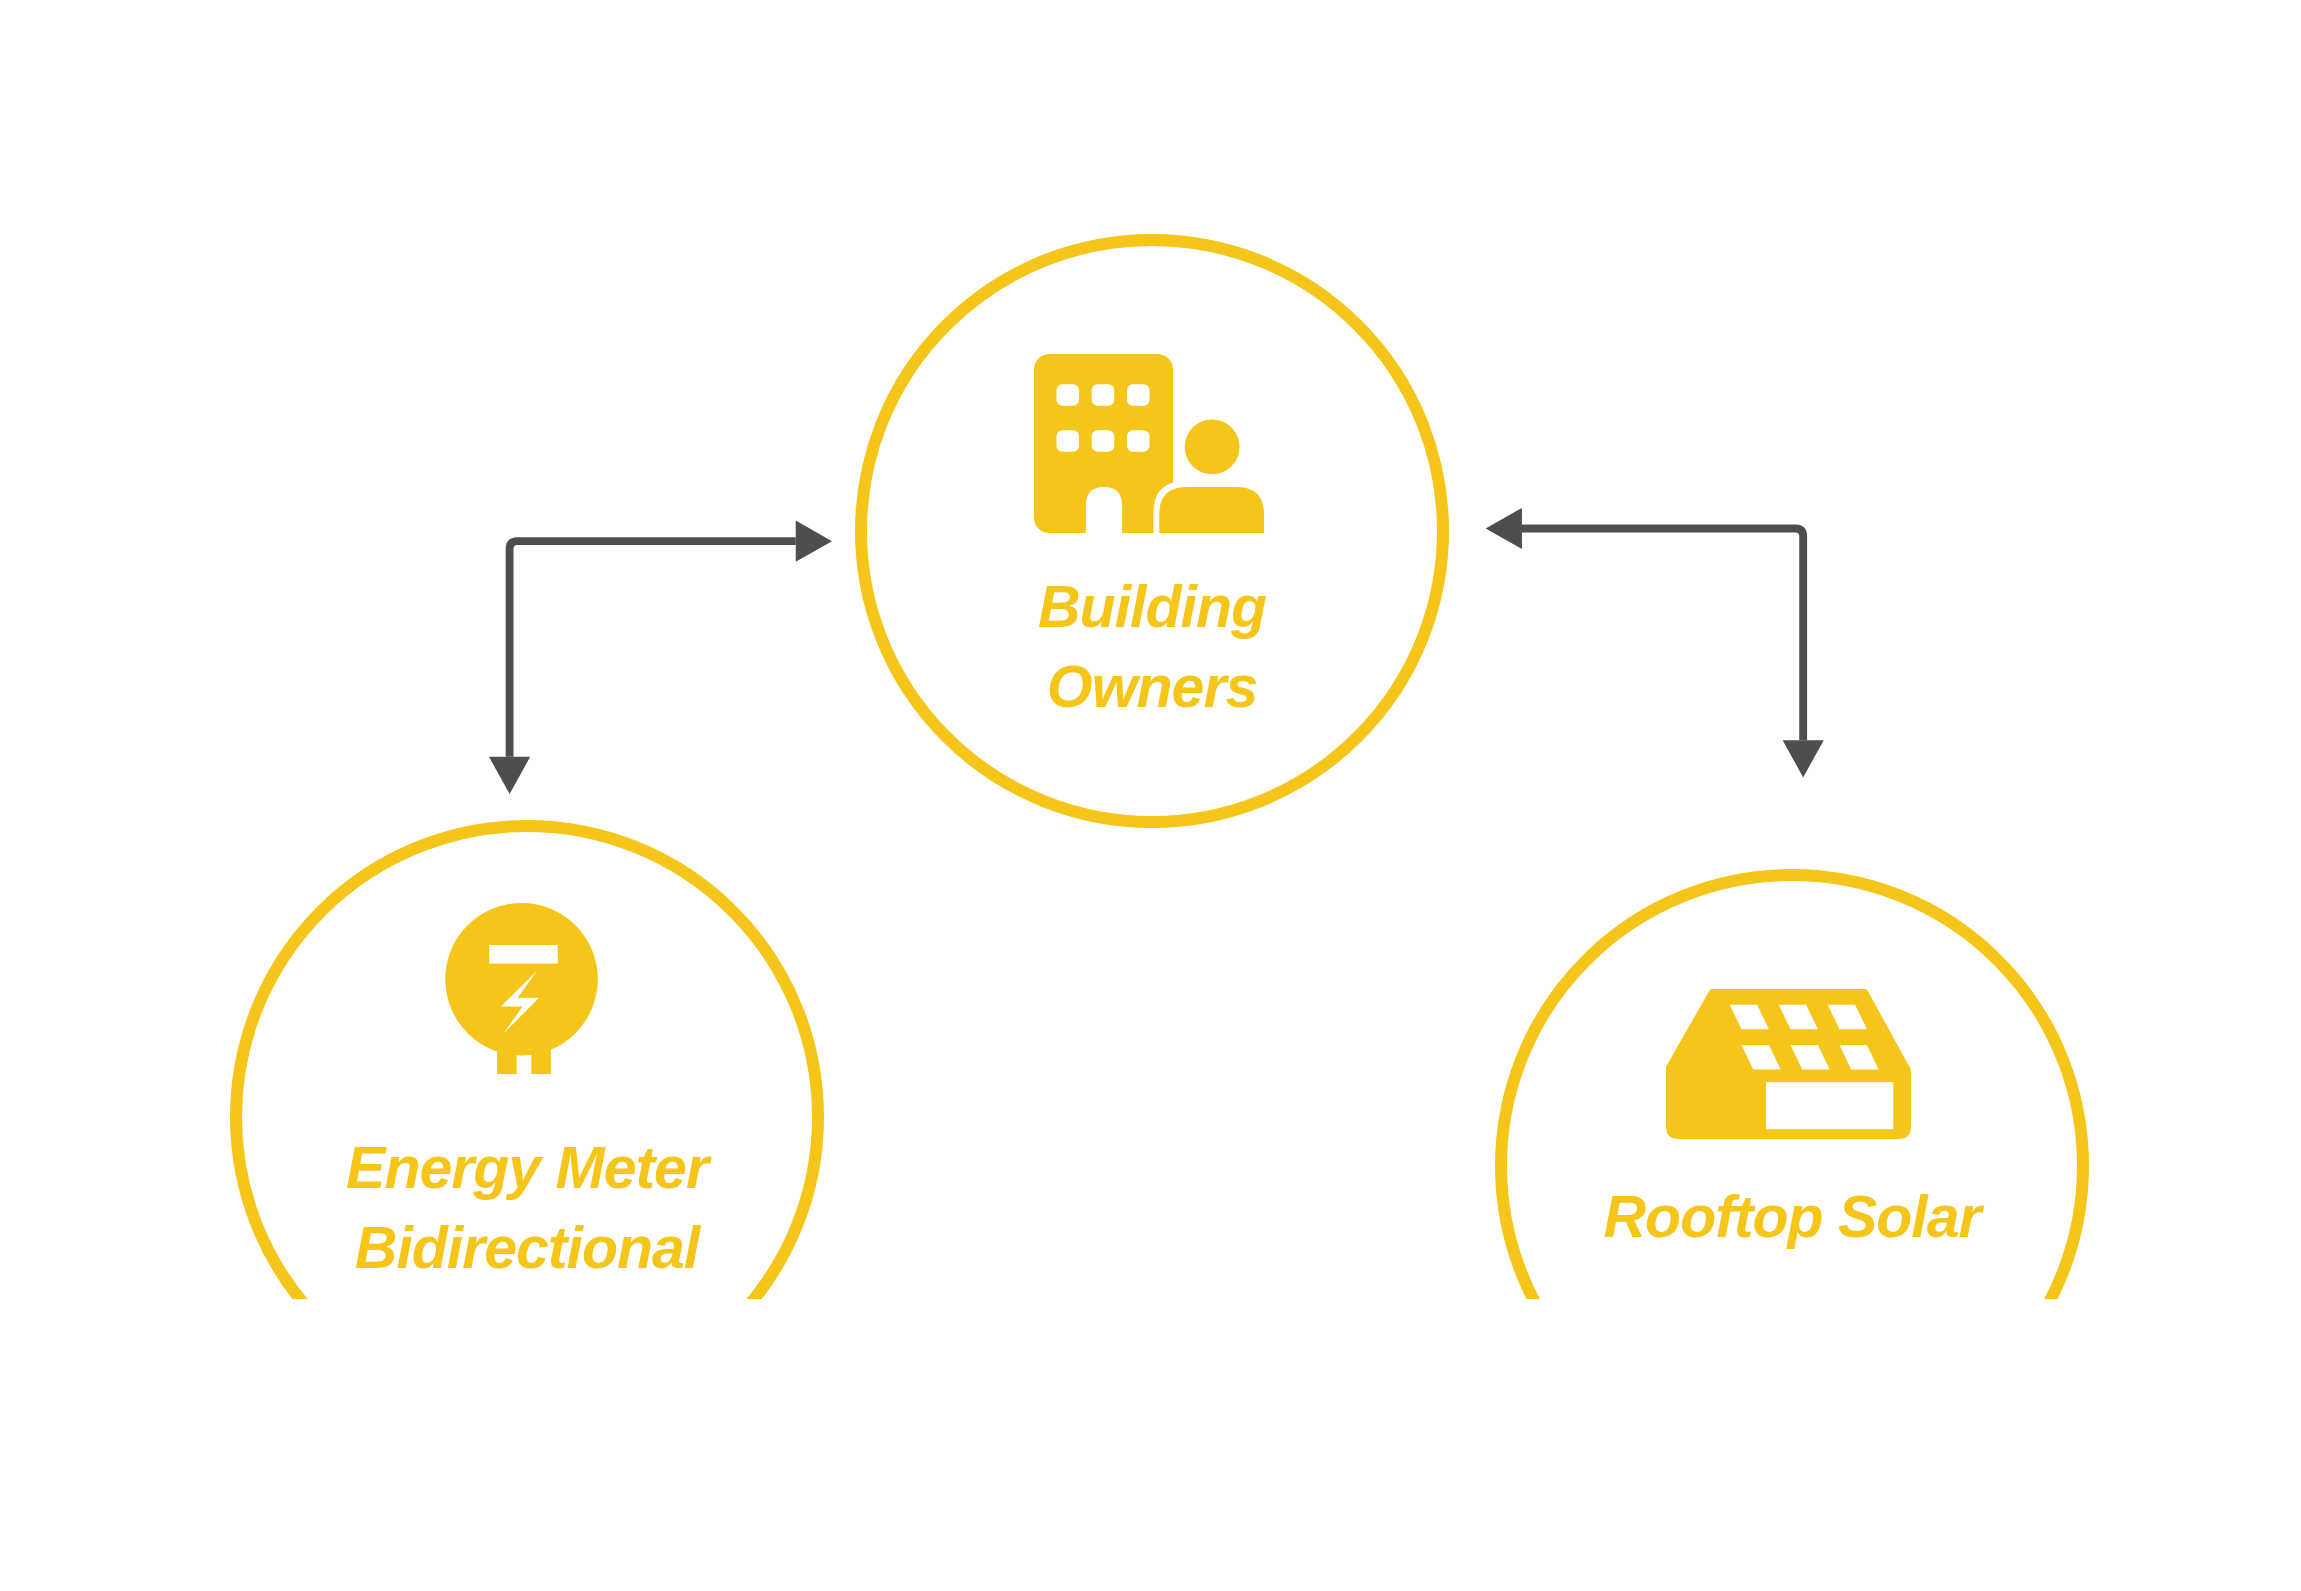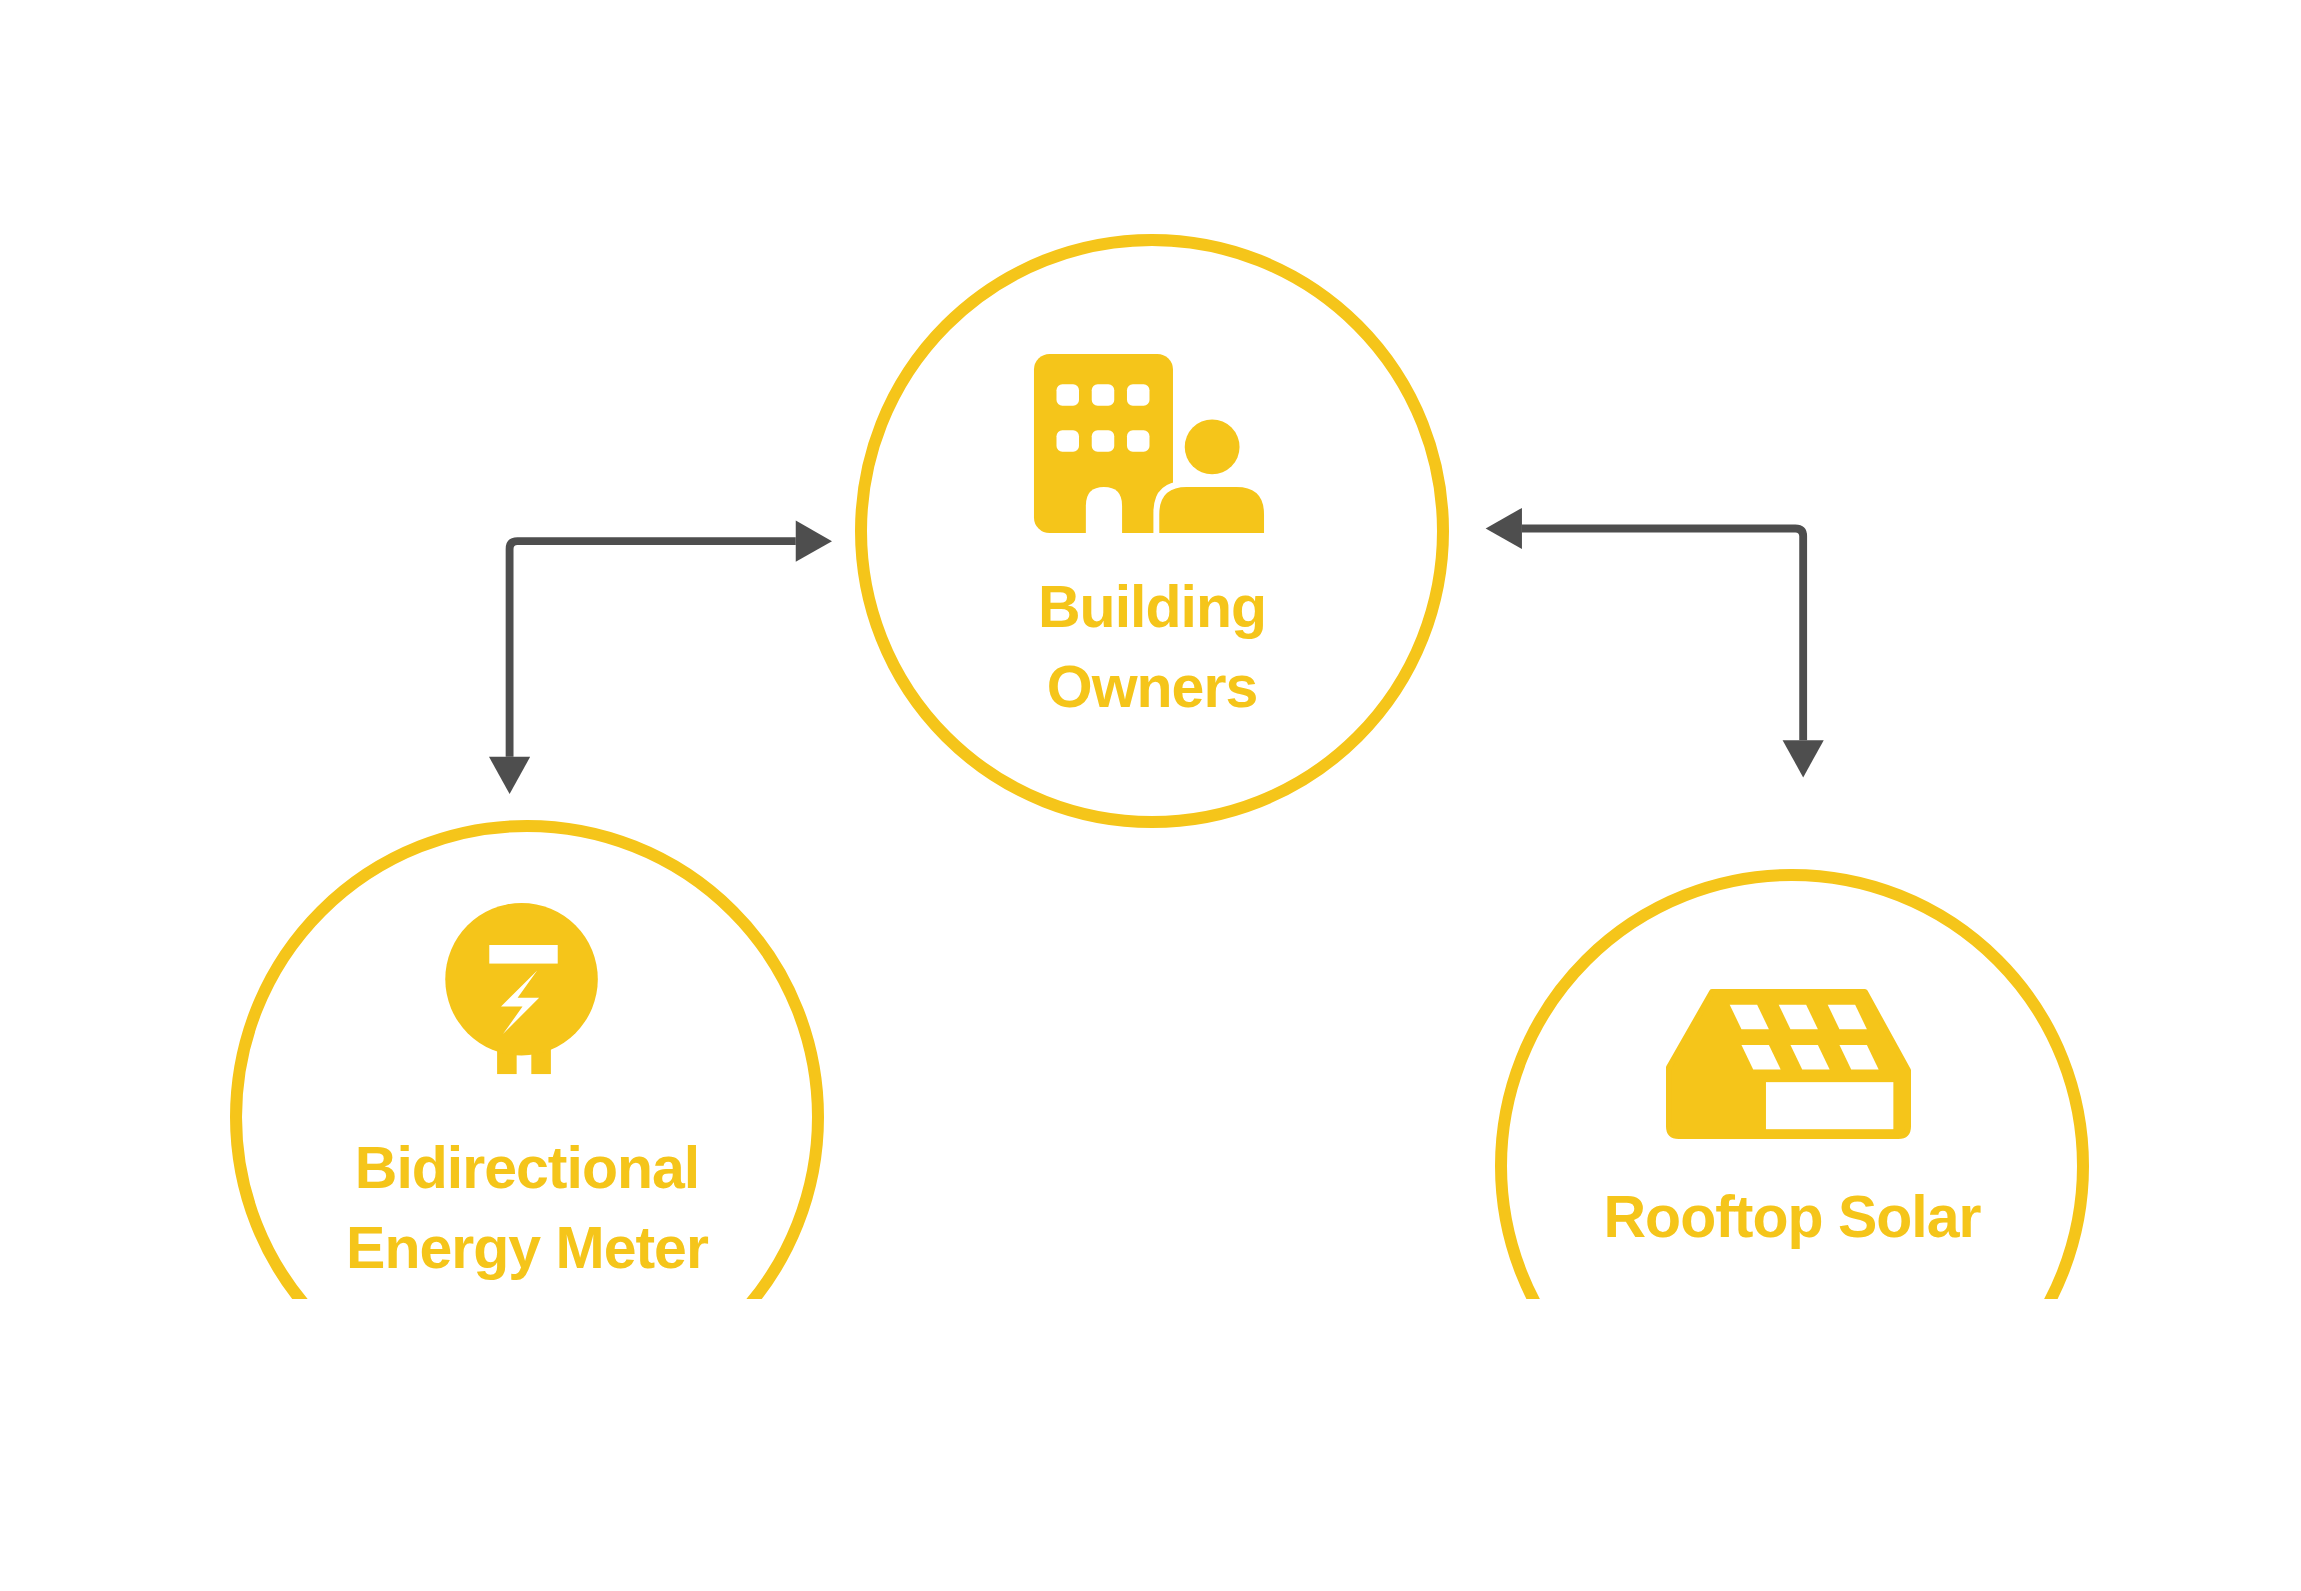--- a/index.html
+++ b/index.html
@@ -2,20 +2,21 @@
 <html><head>
 <meta charset="utf-8">
 <style>
   html,body{margin:0;padding:0;background:#ffffff;}
   .canvas{
     position:relative;
     width:2301px;height:1299px;
     background:#ffffff;
     font-family:"Liberation Sans", sans-serif;
     overflow:hidden;
+    font-style:italic;
   }
   .arrows{position:absolute;left:0;top:0;}
   .node{
     position:absolute;
     width:594px;height:594px;
     box-sizing:border-box;
     border:12.7px solid #F5C51A;
     border-radius:50%;
     background:#ffffff;
   }
@@ -80,22 +81,22 @@
 
   <div class="node node-left">
     <svg class="icon icon-meter" width="157" height="176" viewBox="0 0 160 180">
       <rect x="53" y="120" width="20" height="57" fill="#F5C51A"></rect>
       <rect x="88" y="120" width="20" height="57" fill="#F5C51A"></rect>
       <circle cx="78" cy="80" r="78" fill="#F5C51A"></circle>
       <rect x="45" y="45" width="70" height="19" fill="#ffffff"></rect>
       <polygon points="94,71 57,108 79,108 59,136 96,99 74,99" fill="#ffffff"></polygon>
     </svg>
     <div class="label label-bottom">
+      <span class="line">Energy Meter</span>
       <span class="line">Bidirectional</span>
-      <span class="line">Energy Meter</span>
     </div>
   </div>
 
   <div class="node node-right">
     <svg class="icon icon-solar" width="245" height="152" viewBox="0 0 250 155">
       <path d="M47,3 L203,3 L247,83 L247,140 Q247,150 237,150 L13,150 Q3,150 3,140 L3,80 Z" fill="#F5C51A" stroke="#F5C51A" stroke-width="6" stroke-linejoin="round"></path>
       <polygon points="65,16 93,16 105,41 77,41" fill="#ffffff"></polygon>
       <polygon points="115,16 143,16 155,41 127,41" fill="#ffffff"></polygon>
       <polygon points="165,16 193,16 205,41 177,41" fill="#ffffff"></polygon>
       <polygon points="77,57 105,57 117,82 89,82" fill="#ffffff"></polygon>

